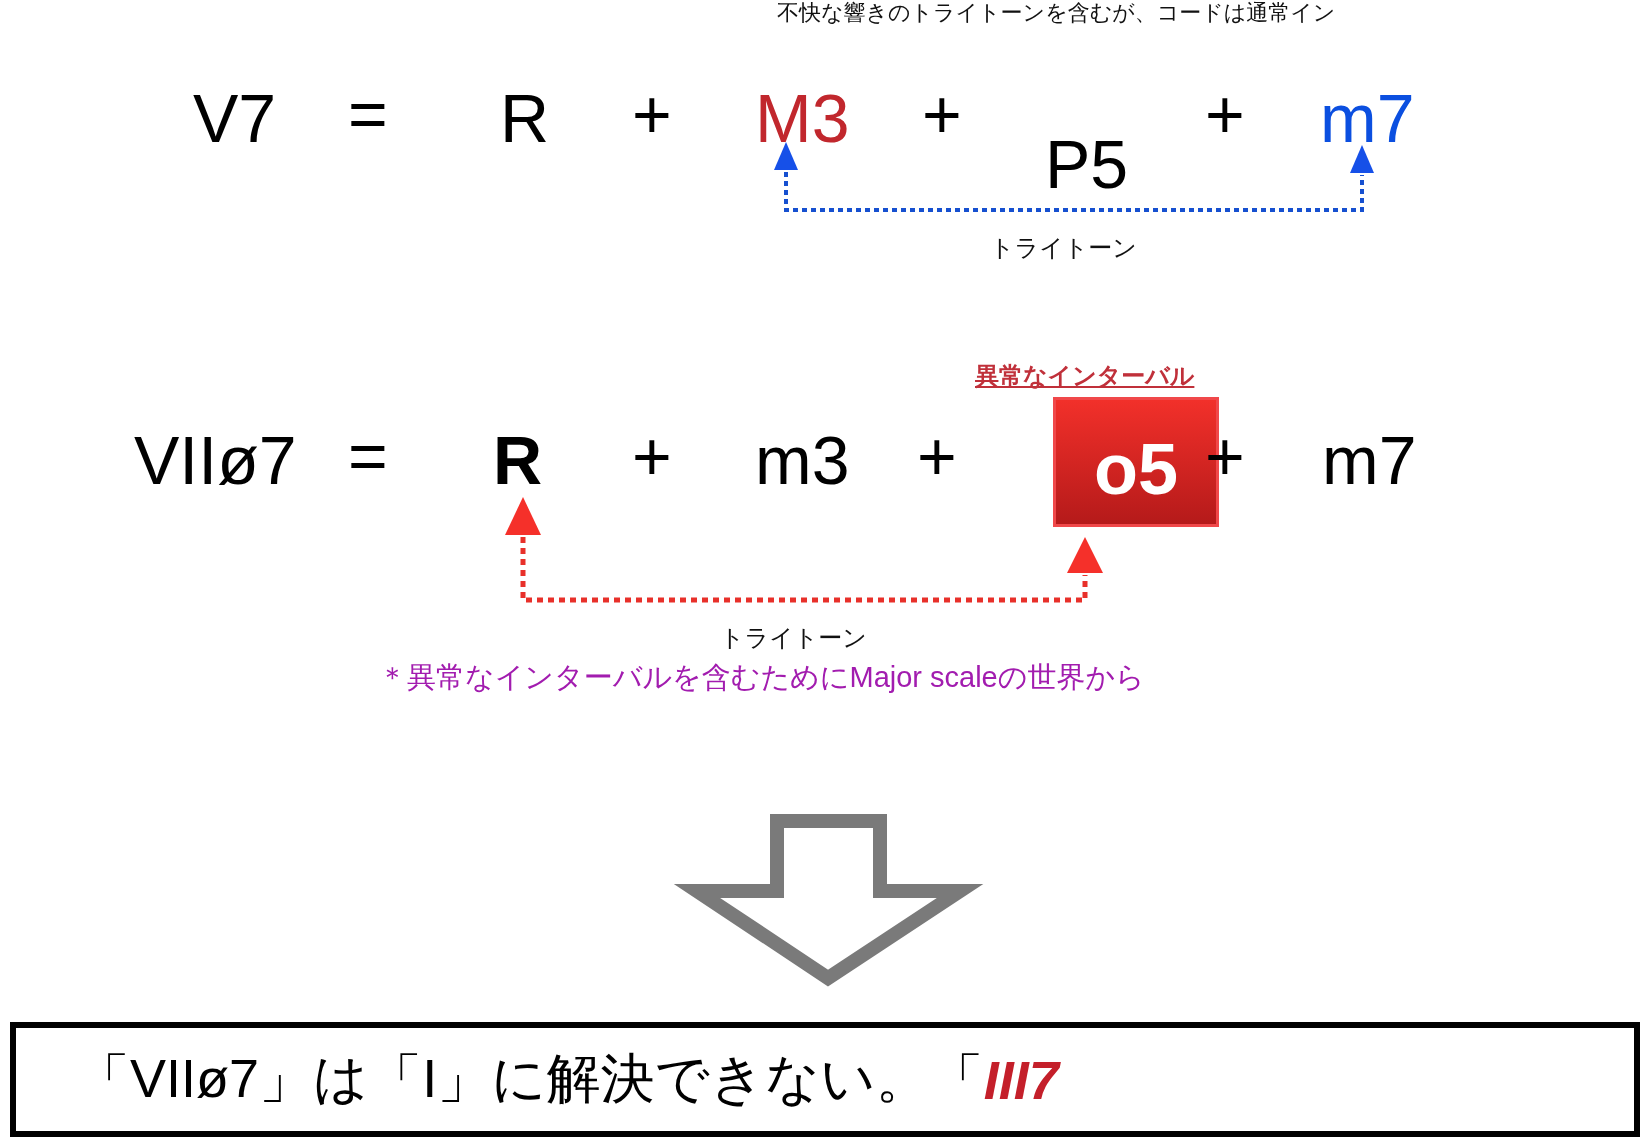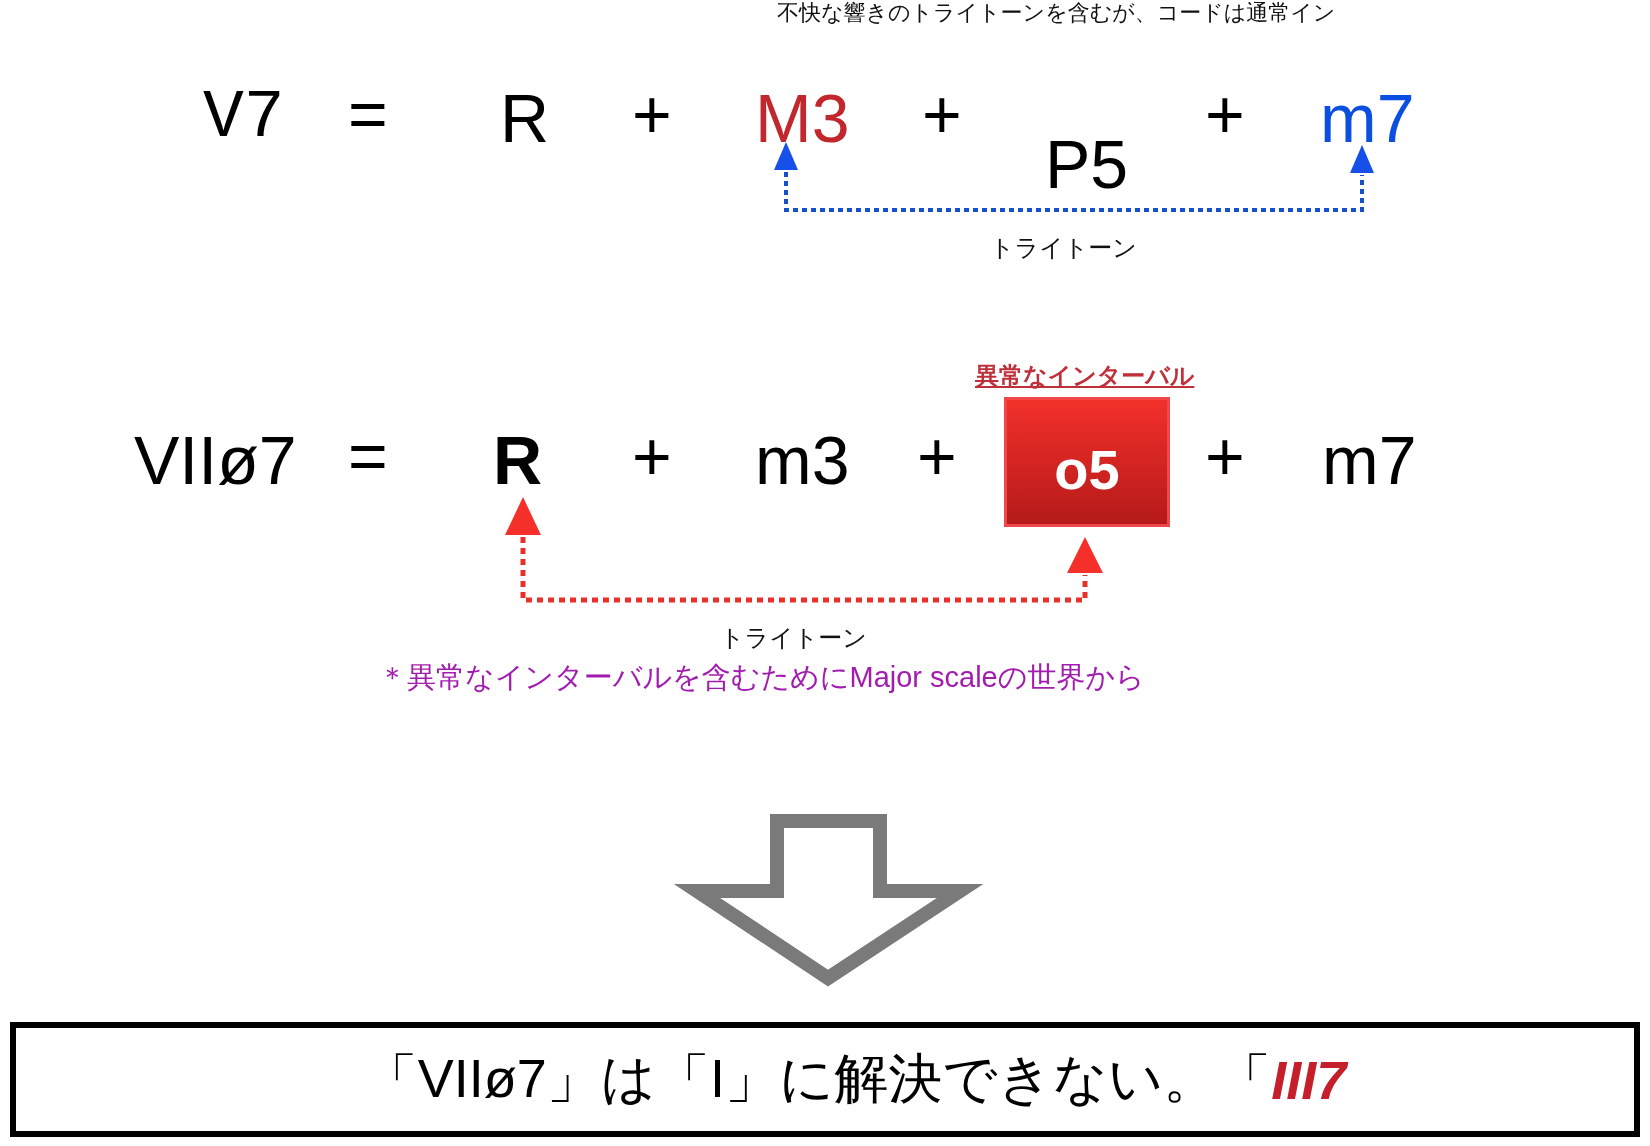--- a/index.html
+++ b/index.html
@@ -5,37 +5,37 @@
   html, body { margin:0; padding:0; background:#ffffff; }
   body { width:1650px; height:1146px; position:relative; overflow:hidden;
          font-family:"Liberation Sans","DejaVu Sans",sans-serif; color:#000; }
   .abs { position:absolute; white-space:nowrap; }
   .big { font-size:68px; line-height:1; }
   .note { font-size:22px; line-height:34px; color:#111; }
   .tt { font-size:24px; color:#111; }
   .red-note { font-size:29px; line-height:50px; color:#a21caf; }
   .bold { font-weight:bold; }
   svg { position:absolute; left:0; top:0; }
-  .o5box { position:absolute; left:1004px; top:397px; width:166px; height:130px;
+  .o5box { position:absolute; left:1053px; top:397px; width:166px; height:130px;
            background:linear-gradient(#f2302a,#b51a1a); border:3px solid #f0484a;
            box-sizing:border-box; display:flex; align-items:center; justify-content:center;
-           color:#fff; font-weight:bold; font-size:56px; padding-top:14px; }
+           color:#fff; font-weight:bold; font-size:72px; padding-top:14px; }
   .concl { position:absolute; left:10px; top:1022px; width:1630px; height:115px;
            border:6px solid #000; box-sizing:border-box; display:flex; align-items:center;
-           padding-left:60px; font-size:54px;justify-content:center; }
+           padding-left:60px; font-size:54px; }
   .concl .hl { color:#c41f2a; font-weight:bold;font-style:italic; }
 </style>
 </head>
 <body>
 
 <div class="abs note" style="left:777px; top:-4px;">
   <div>不快な響きのトライトーンを含むが、コードは通常イン</div>
 </div>
 
-<div class="abs big" style="left:203px; top:84px;font-family:Liberation Mono, monospace;">V7</div>
+<div class="abs big" style="left:193px; top:84px;">V7</div>
 <div class="abs big" style="left:348px; top:80px;">=</div>
 <div class="abs big" style="left:500px; top:84px;">R</div>
 <div class="abs big" style="left:632px; top:80px;">+</div>
 <div class="abs big" style="left:755px; top:84px; color:#c1272d;">M3</div>
 <div class="abs big" style="left:922px; top:80px;">+</div>
 <div class="abs big" style="left:1045px; top:84px;margin-top:46px;">P5</div>
 <div class="abs big" style="left:1205px; top:80px;">+</div>
 <div class="abs big" style="left:1320px; top:84px; color:#0b4fe0;">m7</div>
 
 <svg width="1650" height="1146">

